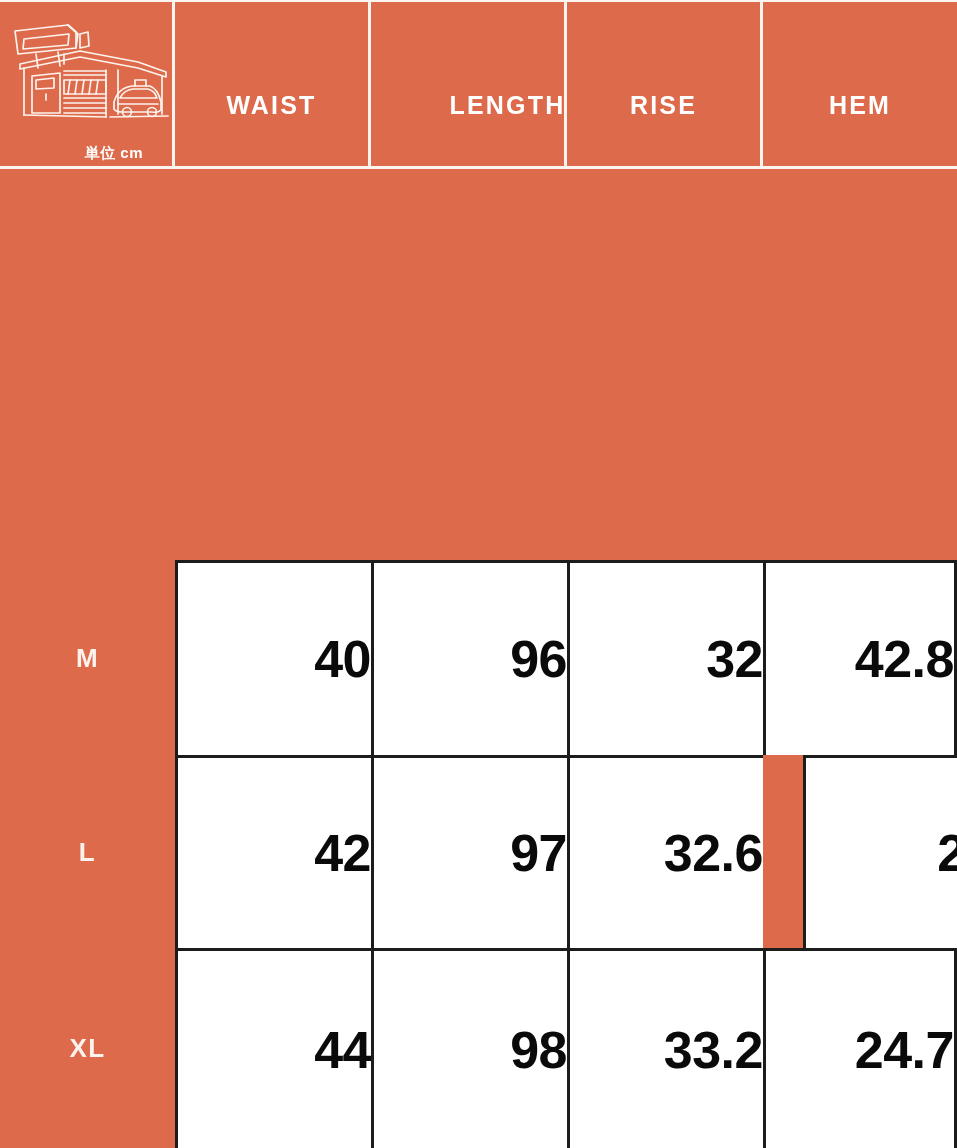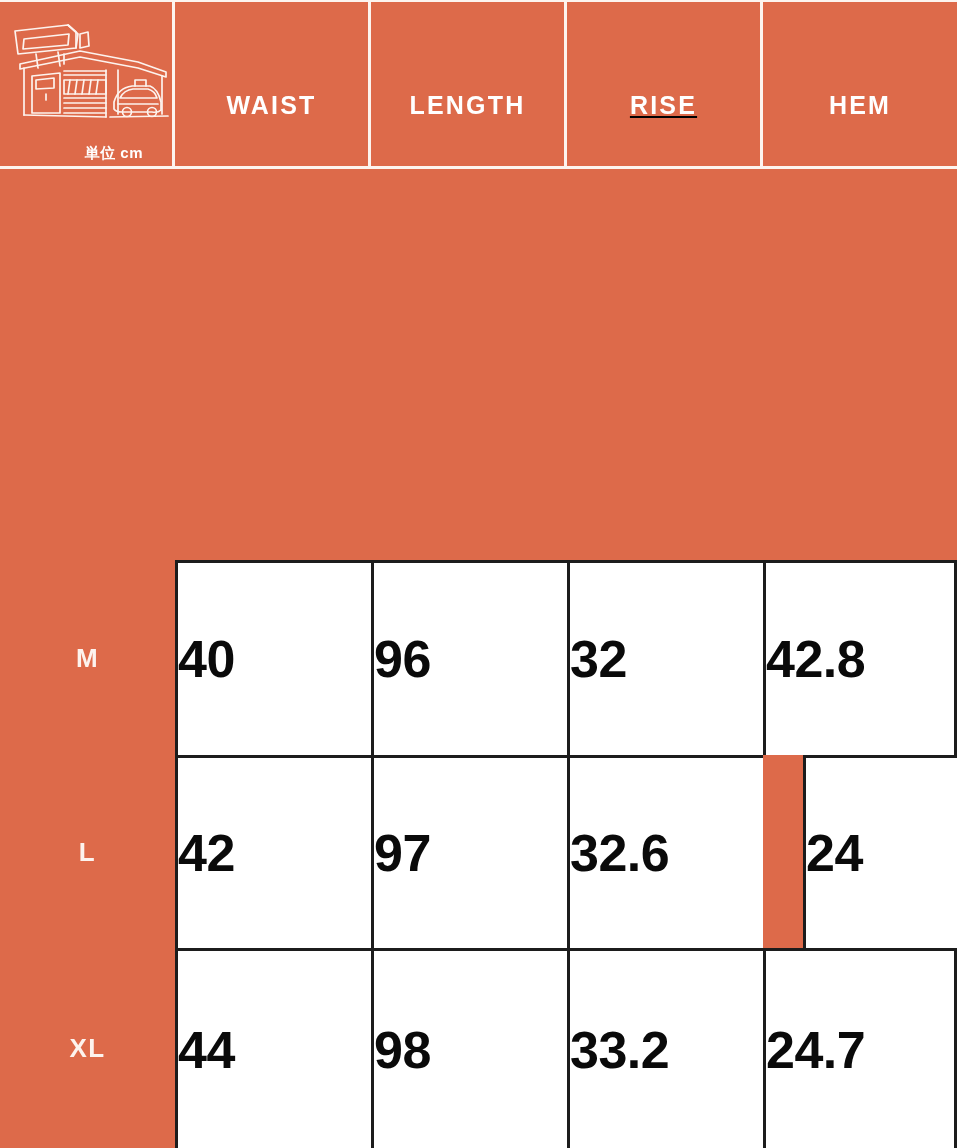--- a/index.html
+++ b/index.html
@@ -126,21 +126,21 @@
   }
   .val-cell {
     position: absolute;
     top: 0;
     background: #ffffff;
     border-top: 3px solid #1c1c1c;
     border-left: 3px solid #1c1c1c;
     box-sizing: border-box;
     display: flex;
     align-items: center;
-    justify-content: flex-start;
+    justify-content: flex-end;
   }
   .val-cell.last {
     border-right: 3px solid #1c1c1c;
   }
   .val-text {
     color: #0a0a0a;
     font-size: 52px;
     font-weight: bold;
     line-height: 1;
     letter-spacing: -0.5px;
@@ -200,24 +200,24 @@
           <circle cx="146" cy="94" r="4.5"></circle>
           <path d="M129 68 L129 62 L140 62 L140 68"></path>
         </g>
       </svg>
       <span class="unit-note">単位 cm</span>
     </div>
 
     <div class="hdr-cell" style="left:175px; width:193px;">
       <span class="hdr-label">WAIST</span>
     </div>
-    <div class="hdr-cell" style="left:371px; width:193px;">
+    <div class="hdr-cell" style="left:371px; width:193px;padding-left:40px;">
       <span class="hdr-label">LENGTH</span>
     </div>
-    <div class="hdr-cell" style="left:567px; width:193px;text-decoration:underline;">
+    <div class="hdr-cell" style="left:567px; width:193px;">
       <span class="hdr-label">RISE</span>
     </div>
     <div class="hdr-cell" style="left:763px; width:194px;">
       <span class="hdr-label">HEM</span>
     </div>
 
     <div class="seam-h-top"></div>
     <div class="seam-v" style="left:172px;"></div>
     <div class="seam-v" style="left:368px;"></div>
     <div class="seam-v" style="left:564px;"></div>

